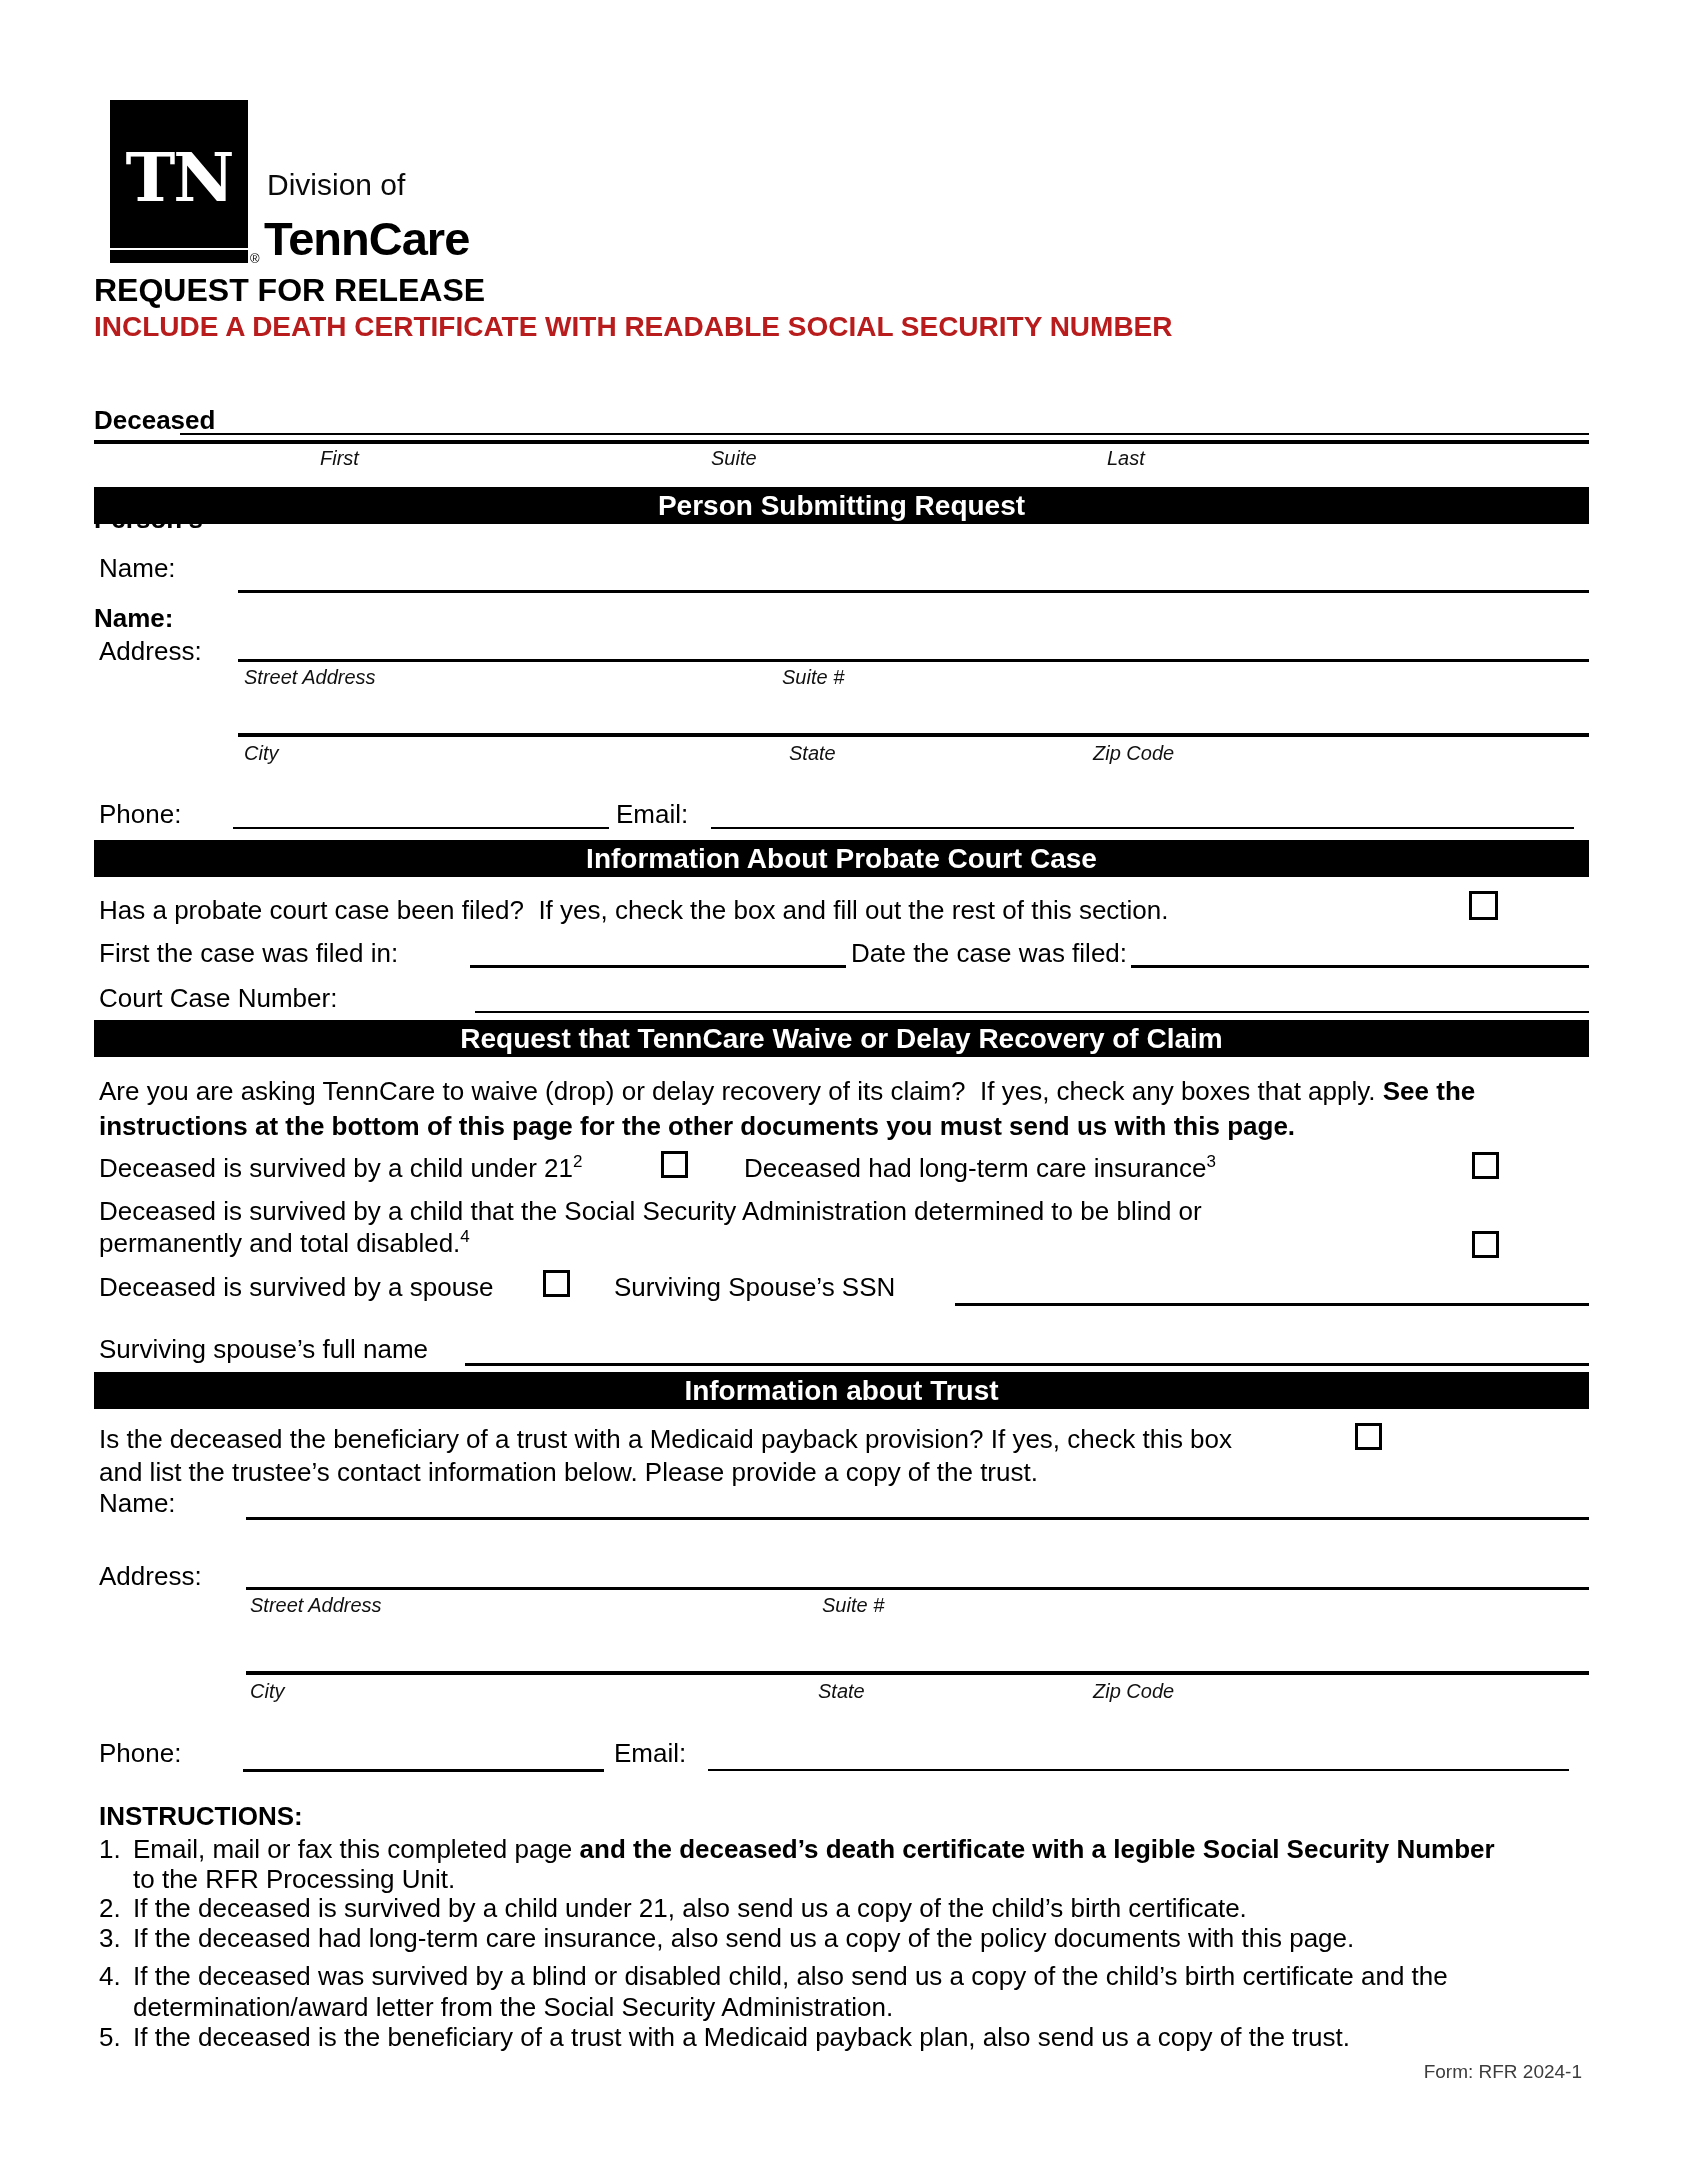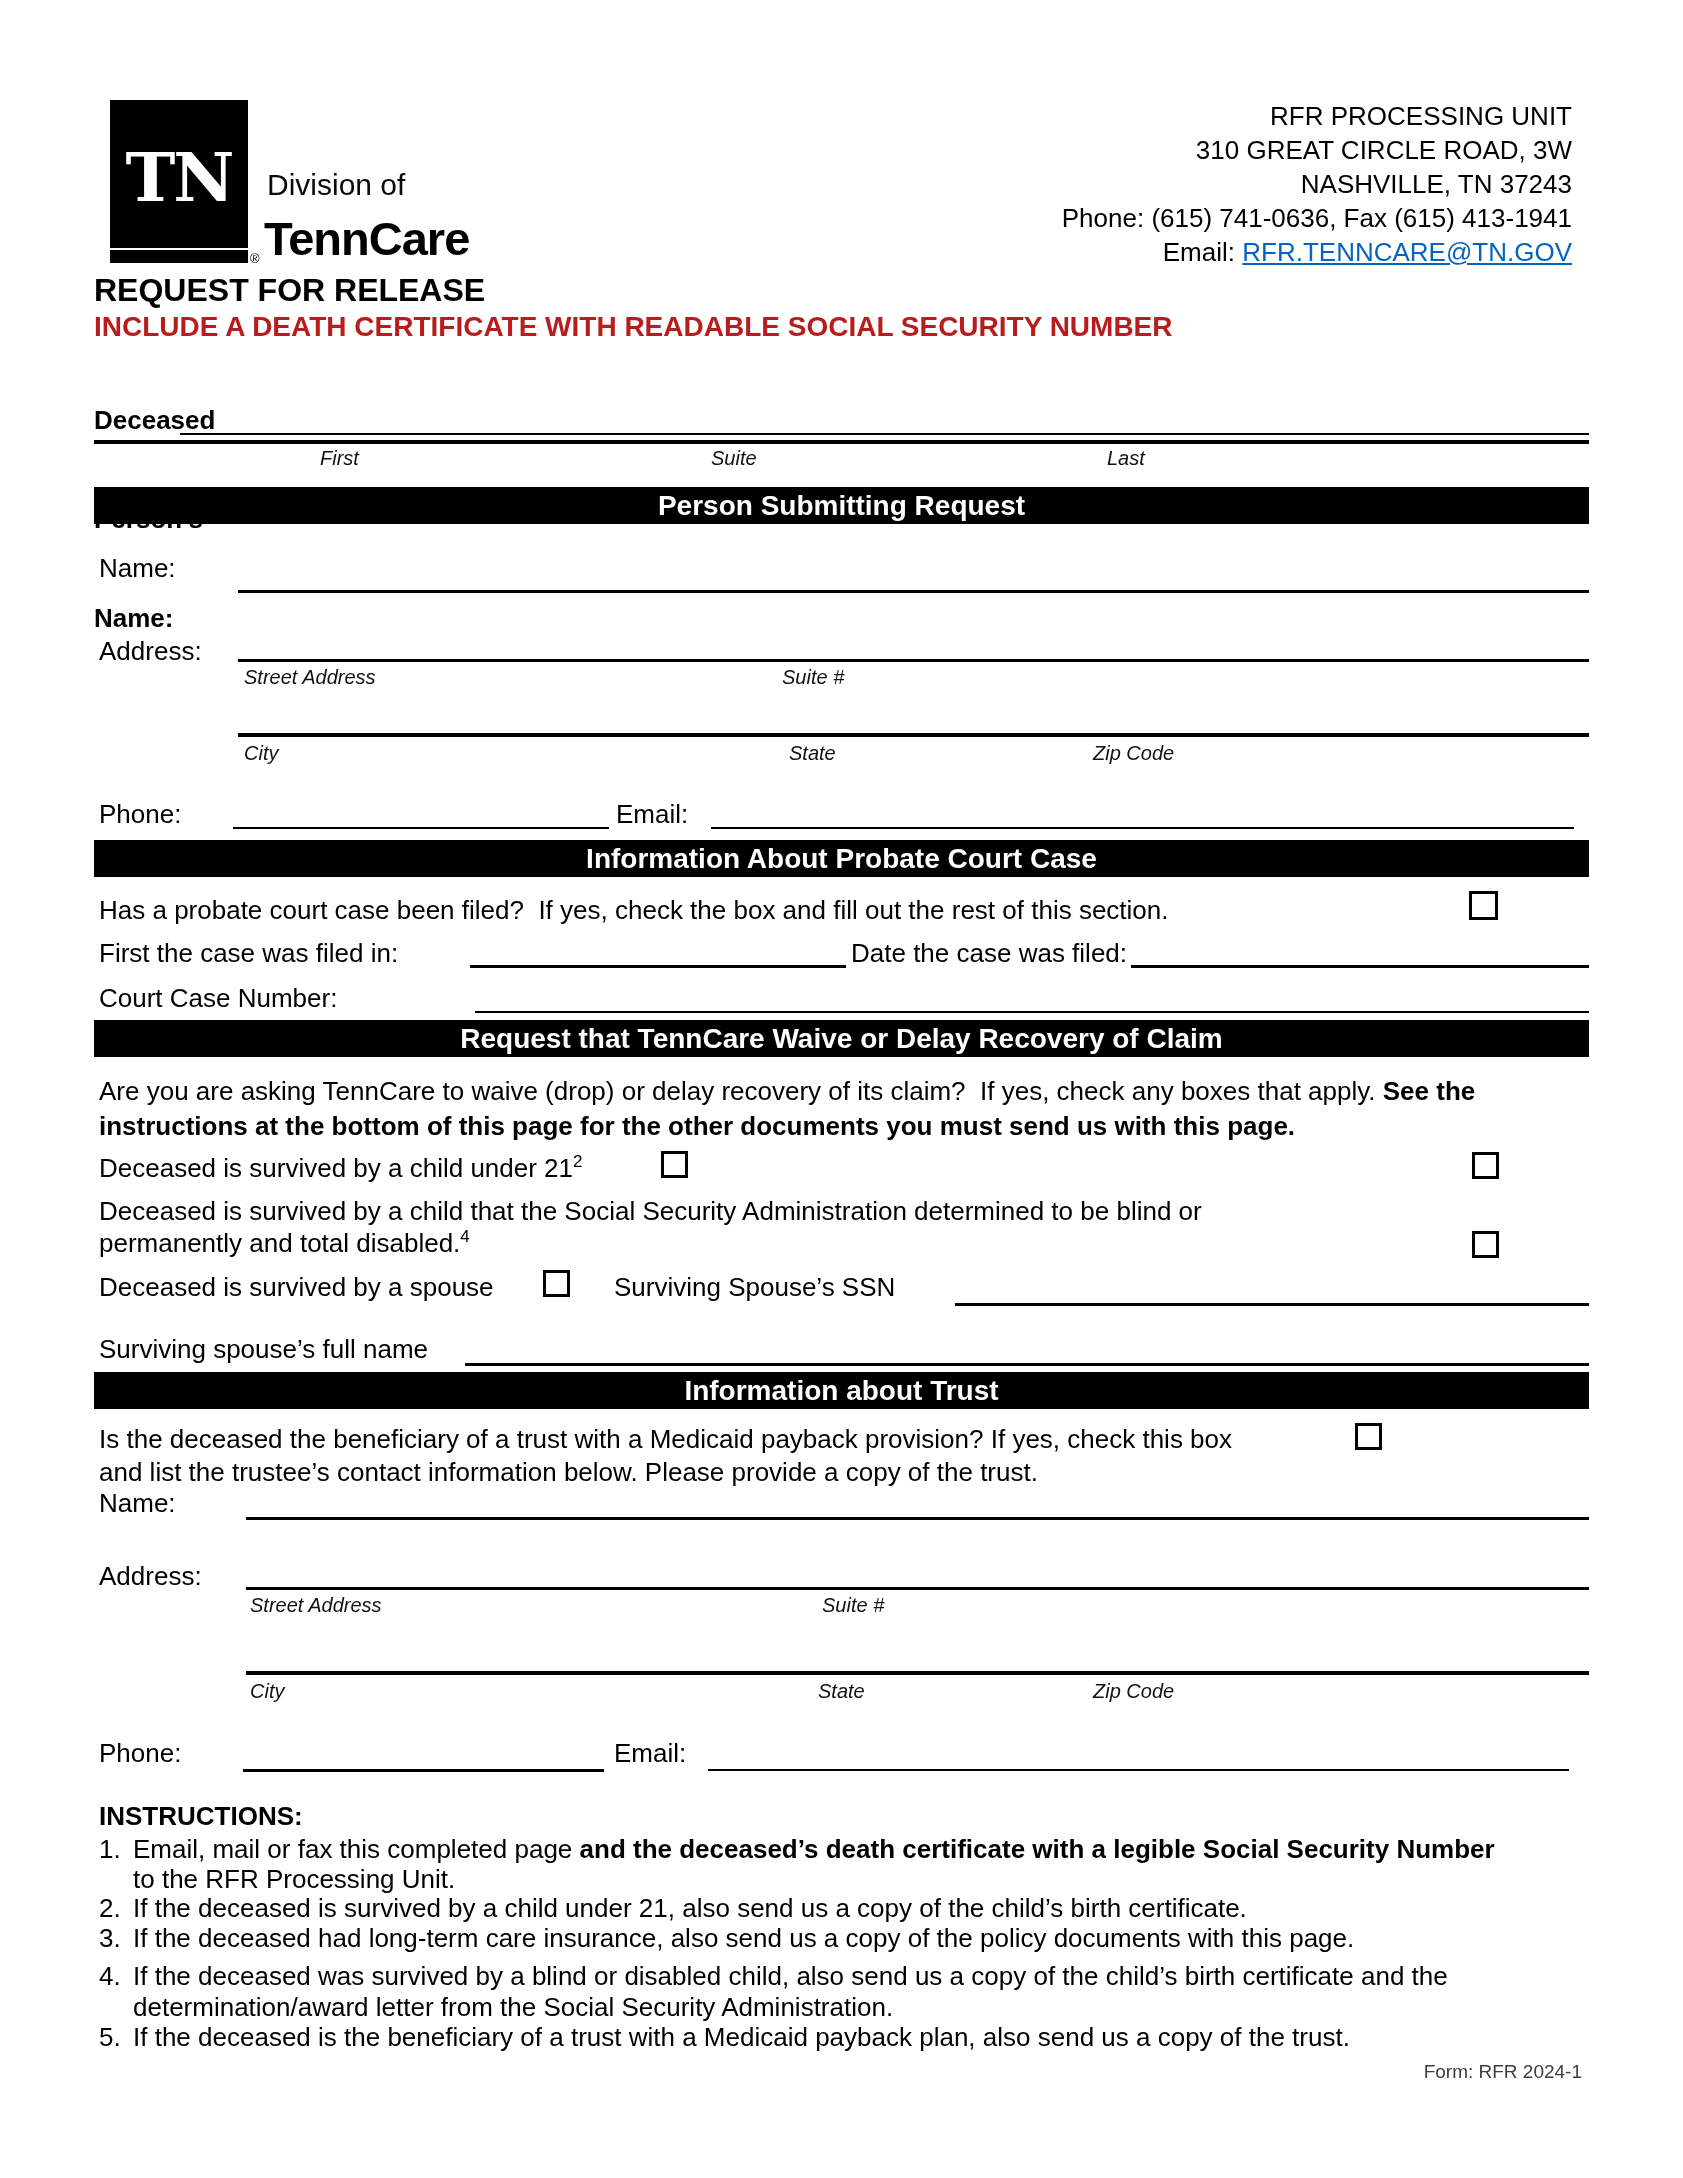--- a/index.html
+++ b/index.html
@@ -50,27 +50,20 @@
 <div class="page">
 
   <div class="logo-box">
     <span class="logo-tn">TN</span>
   </div>
   <div class="logo-bar"></div>
   <span class="logo-reg">®</span>
   <div class="division">Division of</div>
   <div class="brand">TennCare</div>
 
-  <div class="addr">
-    <div>RFR PROCESSING UNIT</div>
-    <div>310 GREAT CIRCLE ROAD, 3W</div>
-    <div>NASHVILLE, TN 37243</div>
-    <div>Phone: (615) 741-0636, Fax (615) 413-1941</div>
-    <div><span>Email: </span><a class="link">RFR.TENNCARE@TN.GOV</a></div>
-  </div>
 
   <div class="abs center-line title">REQUEST FOR RELEASE</div>
   <div class="abs center-line subtitle">INCLUDE A DEATH CERTIFICATE WITH READABLE SOCIAL SECURITY NUMBER</div>
 
   <div class="abs t26 b" style="left:94px; top:338px; line-height:33px;">
     <div>Deceased</div>
     <div>Person’s</div>
     <div>Name:</div>
   </div>
   <div class="hline" style="left:180px; top:433px; width:1409px; height:2px;"></div>
@@ -112,20 +105,21 @@
   <span class="abs t26" style="left:99px; top:982px;">Court Case Number:</span>
   <div class="hline" style="left:475px; top:1011px; width:1114px; height:2px;"></div>
 
   <div class="banner" style="top:1020px;">Request that TennCare Waive or Delay Recovery of Claim</div>
 
   <div class="abs t26" style="left:99px; top:1075px;"><span>Are you are asking TennCare to waive (drop) or delay recovery of its claim?  If yes, check any boxes that apply. </span><span class="b">See the</span></div>
   <div class="abs t26 b" style="left:99px; top:1110px;">instructions at the bottom of this page for the other documents you must send us with this page.</div>
 
   <div class="abs t26" style="left:99px; top:1152px;"><span>Deceased is survived by a child under 21</span><sup>2</sup></div>
   <div class="cb small" style="left:661px; top:1151px;" role="checkbox"></div>
+  <div class="abs t26" style="left:744px; top:1152px;"><span>Deceased had long-term care insurance</span><sup>3</sup></div>
   <div class="cb small" style="left:1472px; top:1152px;" role="checkbox"></div>
 
   <div class="abs t26" style="left:99px; top:1195px;">Deceased is survived by a child that the Social Security Administration determined to be blind or</div>
   <div class="abs t26" style="left:99px; top:1227px;"><span>permanently and total disabled.</span><sup>4</sup></div>
   <div class="cb small" style="left:1472px; top:1231px;" role="checkbox"></div>
 
   <span class="abs t26" style="left:99px; top:1271px;">Deceased is survived by a spouse</span>
   <div class="cb small" style="left:543px; top:1270px;" role="checkbox"></div>
   <span class="abs t26" style="left:614px; top:1271px;">Surviving Spouse’s SSN</span>
   <div class="hline" style="left:955px; top:1303px; width:634px; height:3px;"></div>

